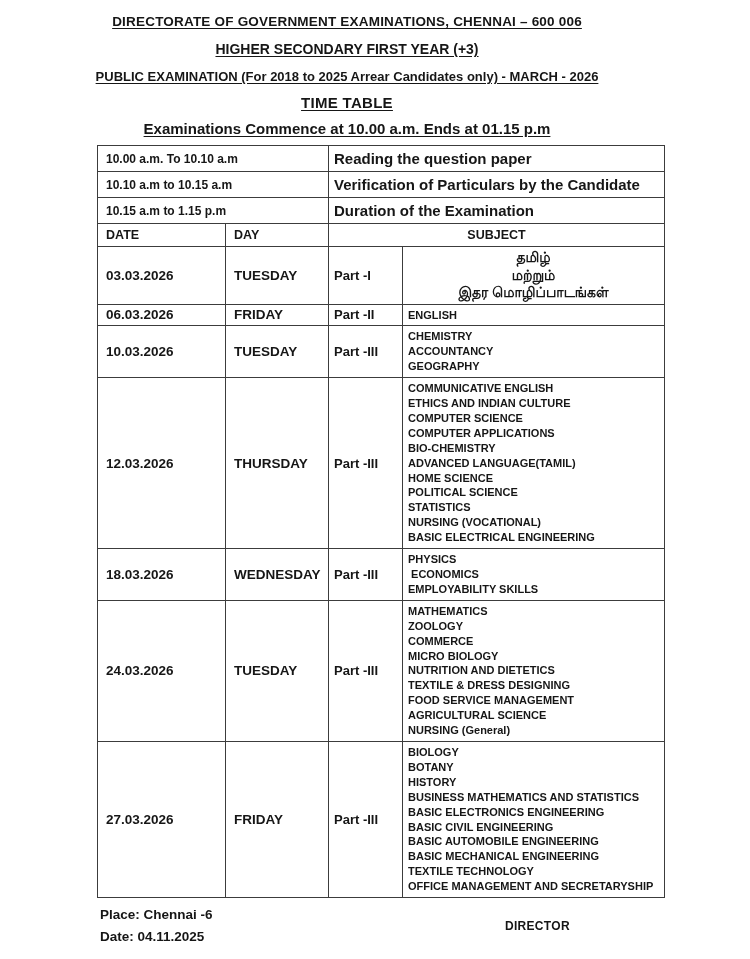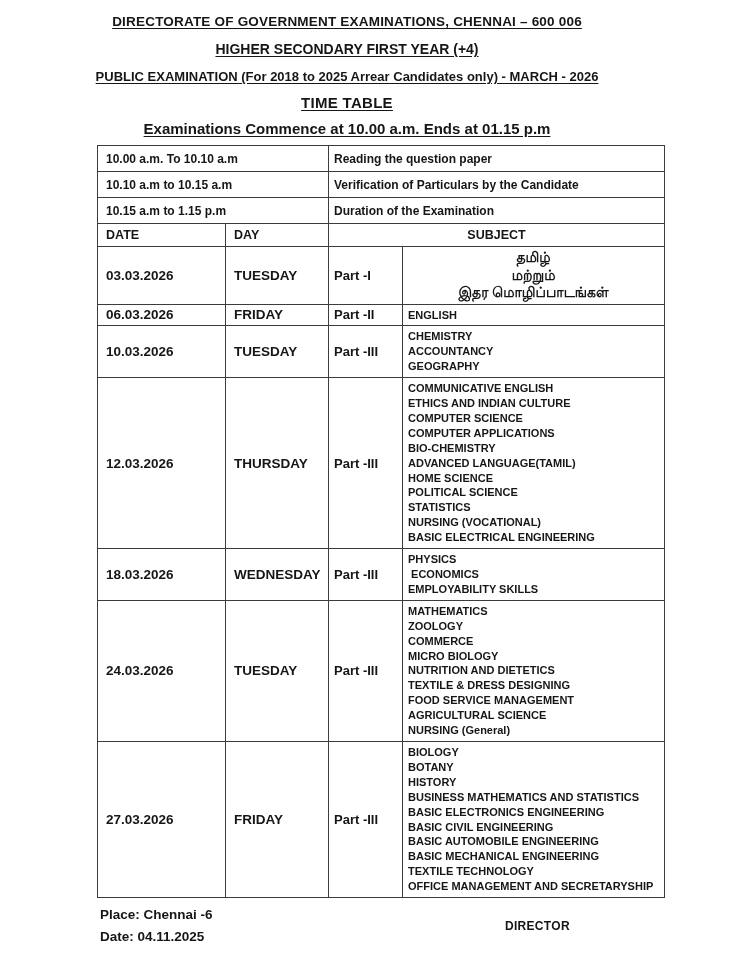--- a/index.html
+++ b/index.html
@@ -27,21 +27,21 @@
     width: 567px;
     margin: 7px 0 0 97px;
   }
   table.tt td {
     border: 1px solid #3c3c3c;
     vertical-align: middle;
     font-weight: bold;
     overflow: hidden;
   }
   td.time-cell     { font-size: 12px;   padding: 4px 4px 4px 8px; height: 17px; }
-  td.activity-cell { font-size: 12px; padding: 4px 4px 4px 5px; }
+  td.activity-cell { font-size: 15px; padding: 4px 4px 4px 5px; }
   td.head-date, td.head-day { font-size: 12.5px; padding: 3px 4px 3px 8px; height: 16px; }
   td.head-subject  { font-size: 12.5px; text-align: center; padding: 3px; }
   td.date-cell { font-size: 13.5px; padding: 2px 4px 2px 8px; }
   td.day-cell  { font-size: 13.5px; padding: 2px 4px 2px 8px; }
   td.part-cell { font-size: 13px;   padding: 2px 2px 2px 5px; }
   td.subject-cell { font-size: 11px; padding: 3px 2px 3px 5px; }
   .subject-line { line-height: 14.9px; white-space: pre-wrap; }
   td.subject-cell.tamil { text-align: center; padding: 2px; }
   td.subject-cell.tamil .subject-line { font-size: 14px; line-height: 17.5px; font-weight: bold; }
 
@@ -53,21 +53,21 @@
     font-weight: bold; font-size: 12px; letter-spacing: .3px;
   }
 </style>
 </head>
 <body>
 
 <div class="page">
 
   <div class="headings">
     <div class="h1">DIRECTORATE OF GOVERNMENT EXAMINATIONS, CHENNAI – 600 006</div>
-    <div class="h2">HIGHER SECONDARY FIRST YEAR (+4)</div>
+    <div class="h2">HIGHER SECONDARY FIRST YEAR (+3)</div>
     <div class="h3">PUBLIC EXAMINATION (For 2018 to 2025 Arrear Candidates only) - MARCH - 2026</div>
     <div class="h4">TIME TABLE</div>
     <div class="h5">Examinations Commence at 10.00 a.m. Ends at 01.15 p.m</div>
   </div>
 
   <table class="tt">
     <colgroup>
       <col style="width:128px">
         <col style="width:103px">
         <col style="width:74px">

